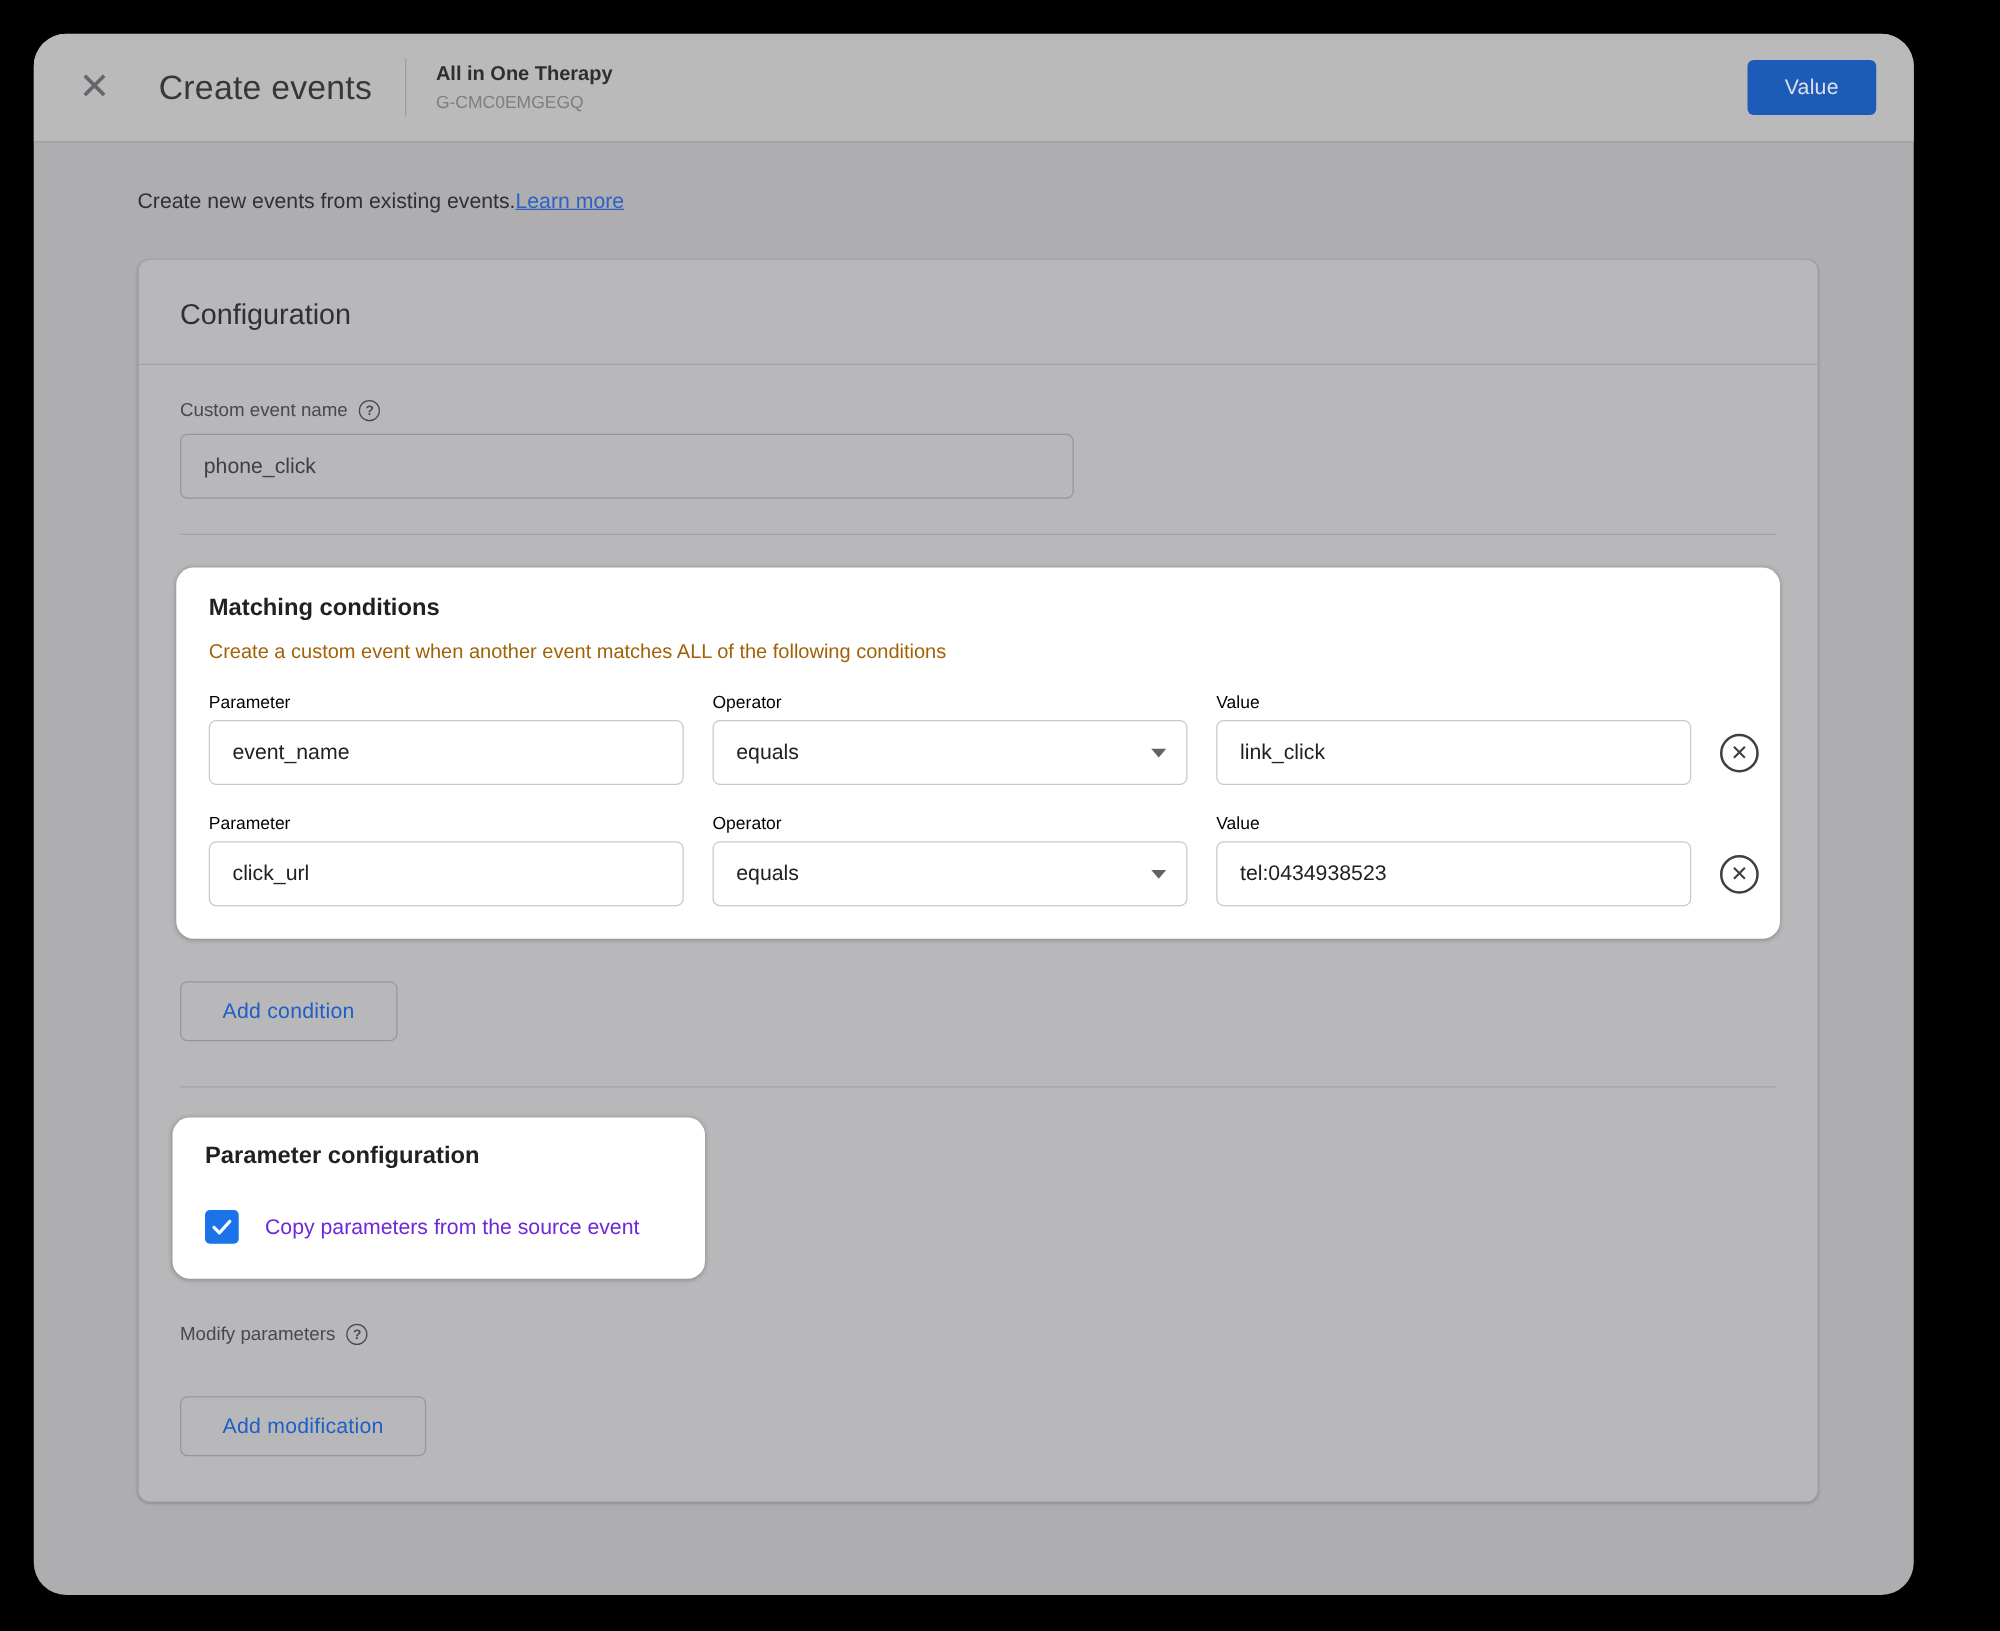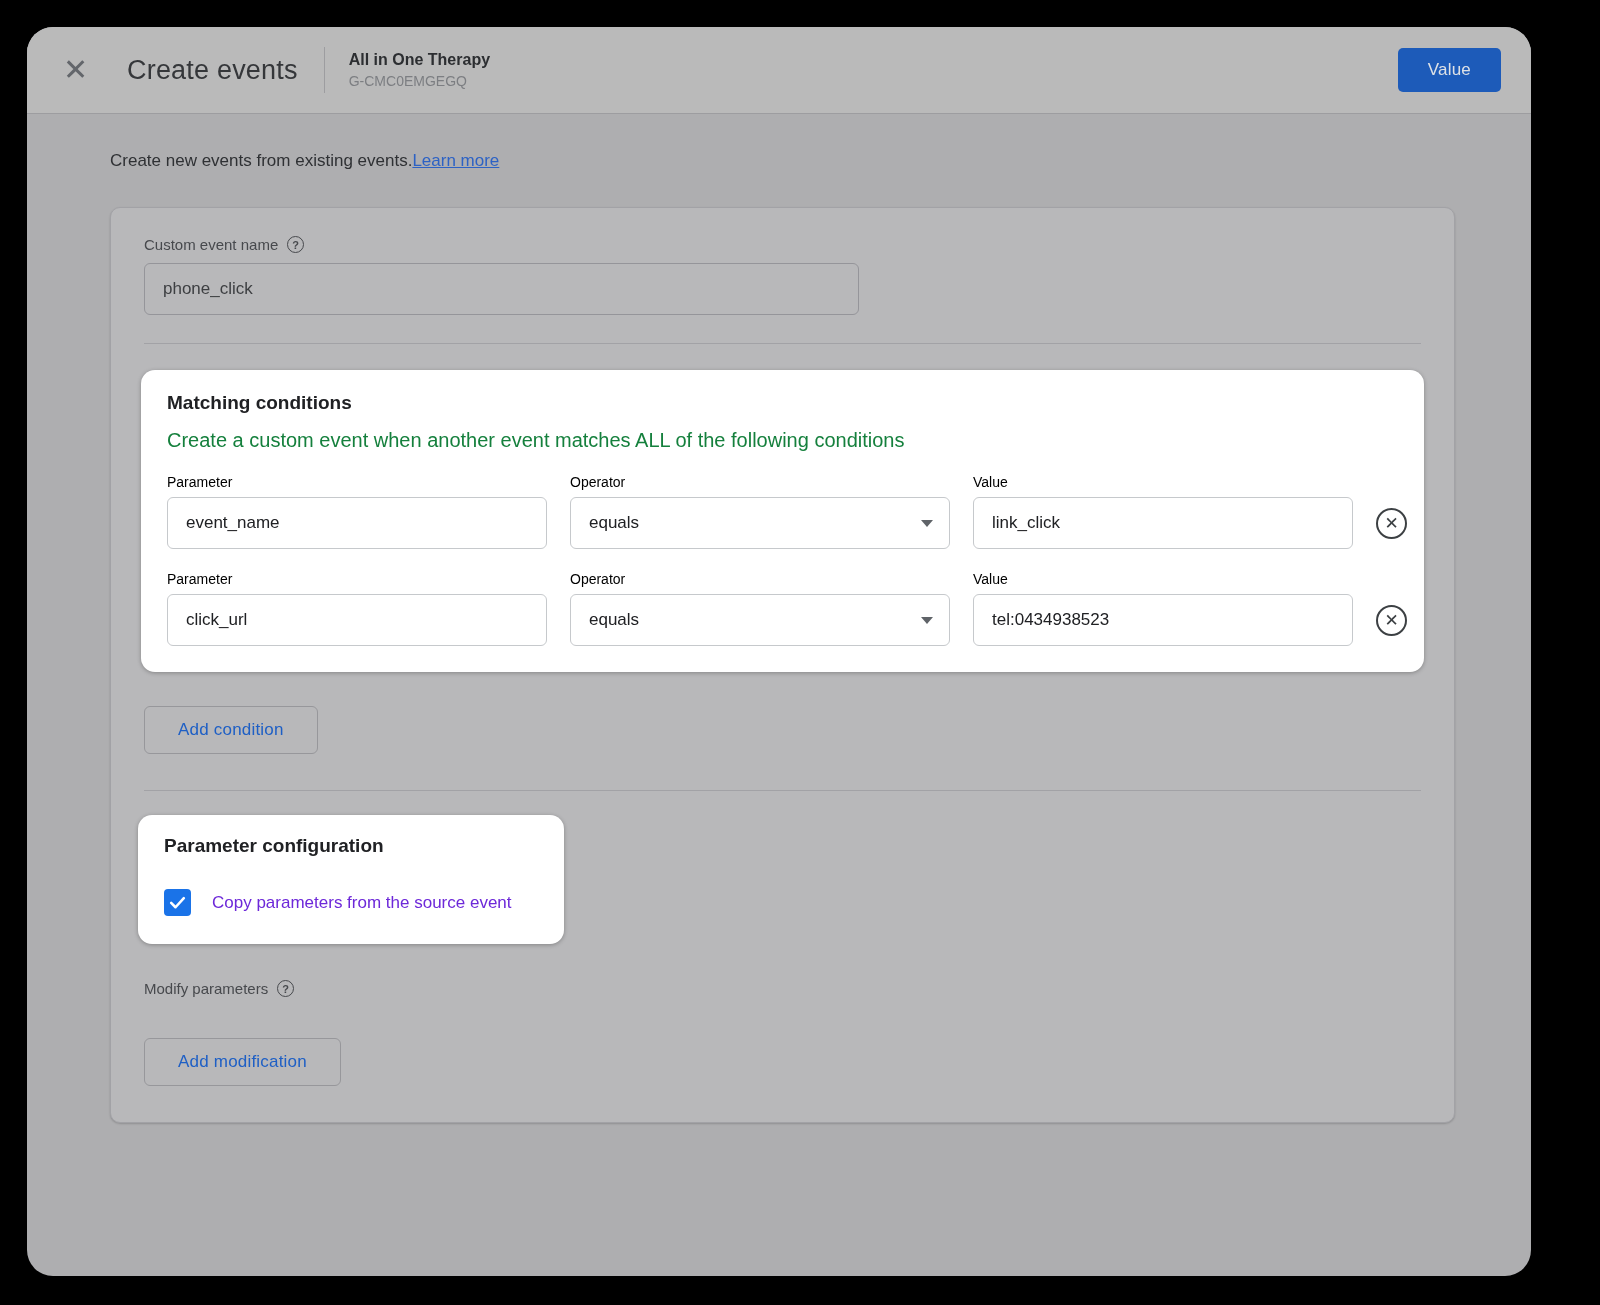--- a/index.html
+++ b/index.html
@@ -54,21 +54,21 @@
   }
   .gray-divider { border:none; border-top:1px solid #a2a2a6; margin-top:28px; }
 
   
   .white-card {
     background:#ffffff; border-radius:14px;
     box-shadow:0 1px 4px rgba(0,0,0,.28);
   }
   .match-card { margin:26px -3px 0; padding:22px 26px 26px; }
   .card-h { font-size:19px; font-weight:bold; color:#202124; }
-  .match-desc { font-size:20px; color:#15803d; margin-top:15px; }
+  .match-desc { font-size:16px; color:#a16207; margin-top:15px; }
 
   .cond-row {
     display:grid; grid-template-columns:380px 380px 380px 40px;
     column-gap:23px; margin-top:22px; align-items:end;
   }
   .cond-col .col-label { font-size:14px; color:#000000; margin-bottom:7px; }
   .cond-field {
     height:52px; border:1px solid #c6c9cc; border-radius:6px;
     display:flex; align-items:center; padding:0 16px 0 18px;
     font-size:17px; color:#202124; background:#fff;
@@ -124,20 +124,21 @@
     </span>
     <span class="spacer"></span>
     <button class="save-btn">Value</button>
   </div>
 
   <div class="page-body">
 
     <div class="intro"><span>Create new events from existing events.</span><a>Learn more</a></div>
 
     <div class="config-card">
+      <div class="config-title">Configuration</div>
 
       <div class="config-inner">
 
         
         <div class="custom-event">
           <div class="field-label">
             <span>Custom event name</span>
             <span class="help-icon">?</span>
           </div>
           <input type="text" value="phone_click" style="">

